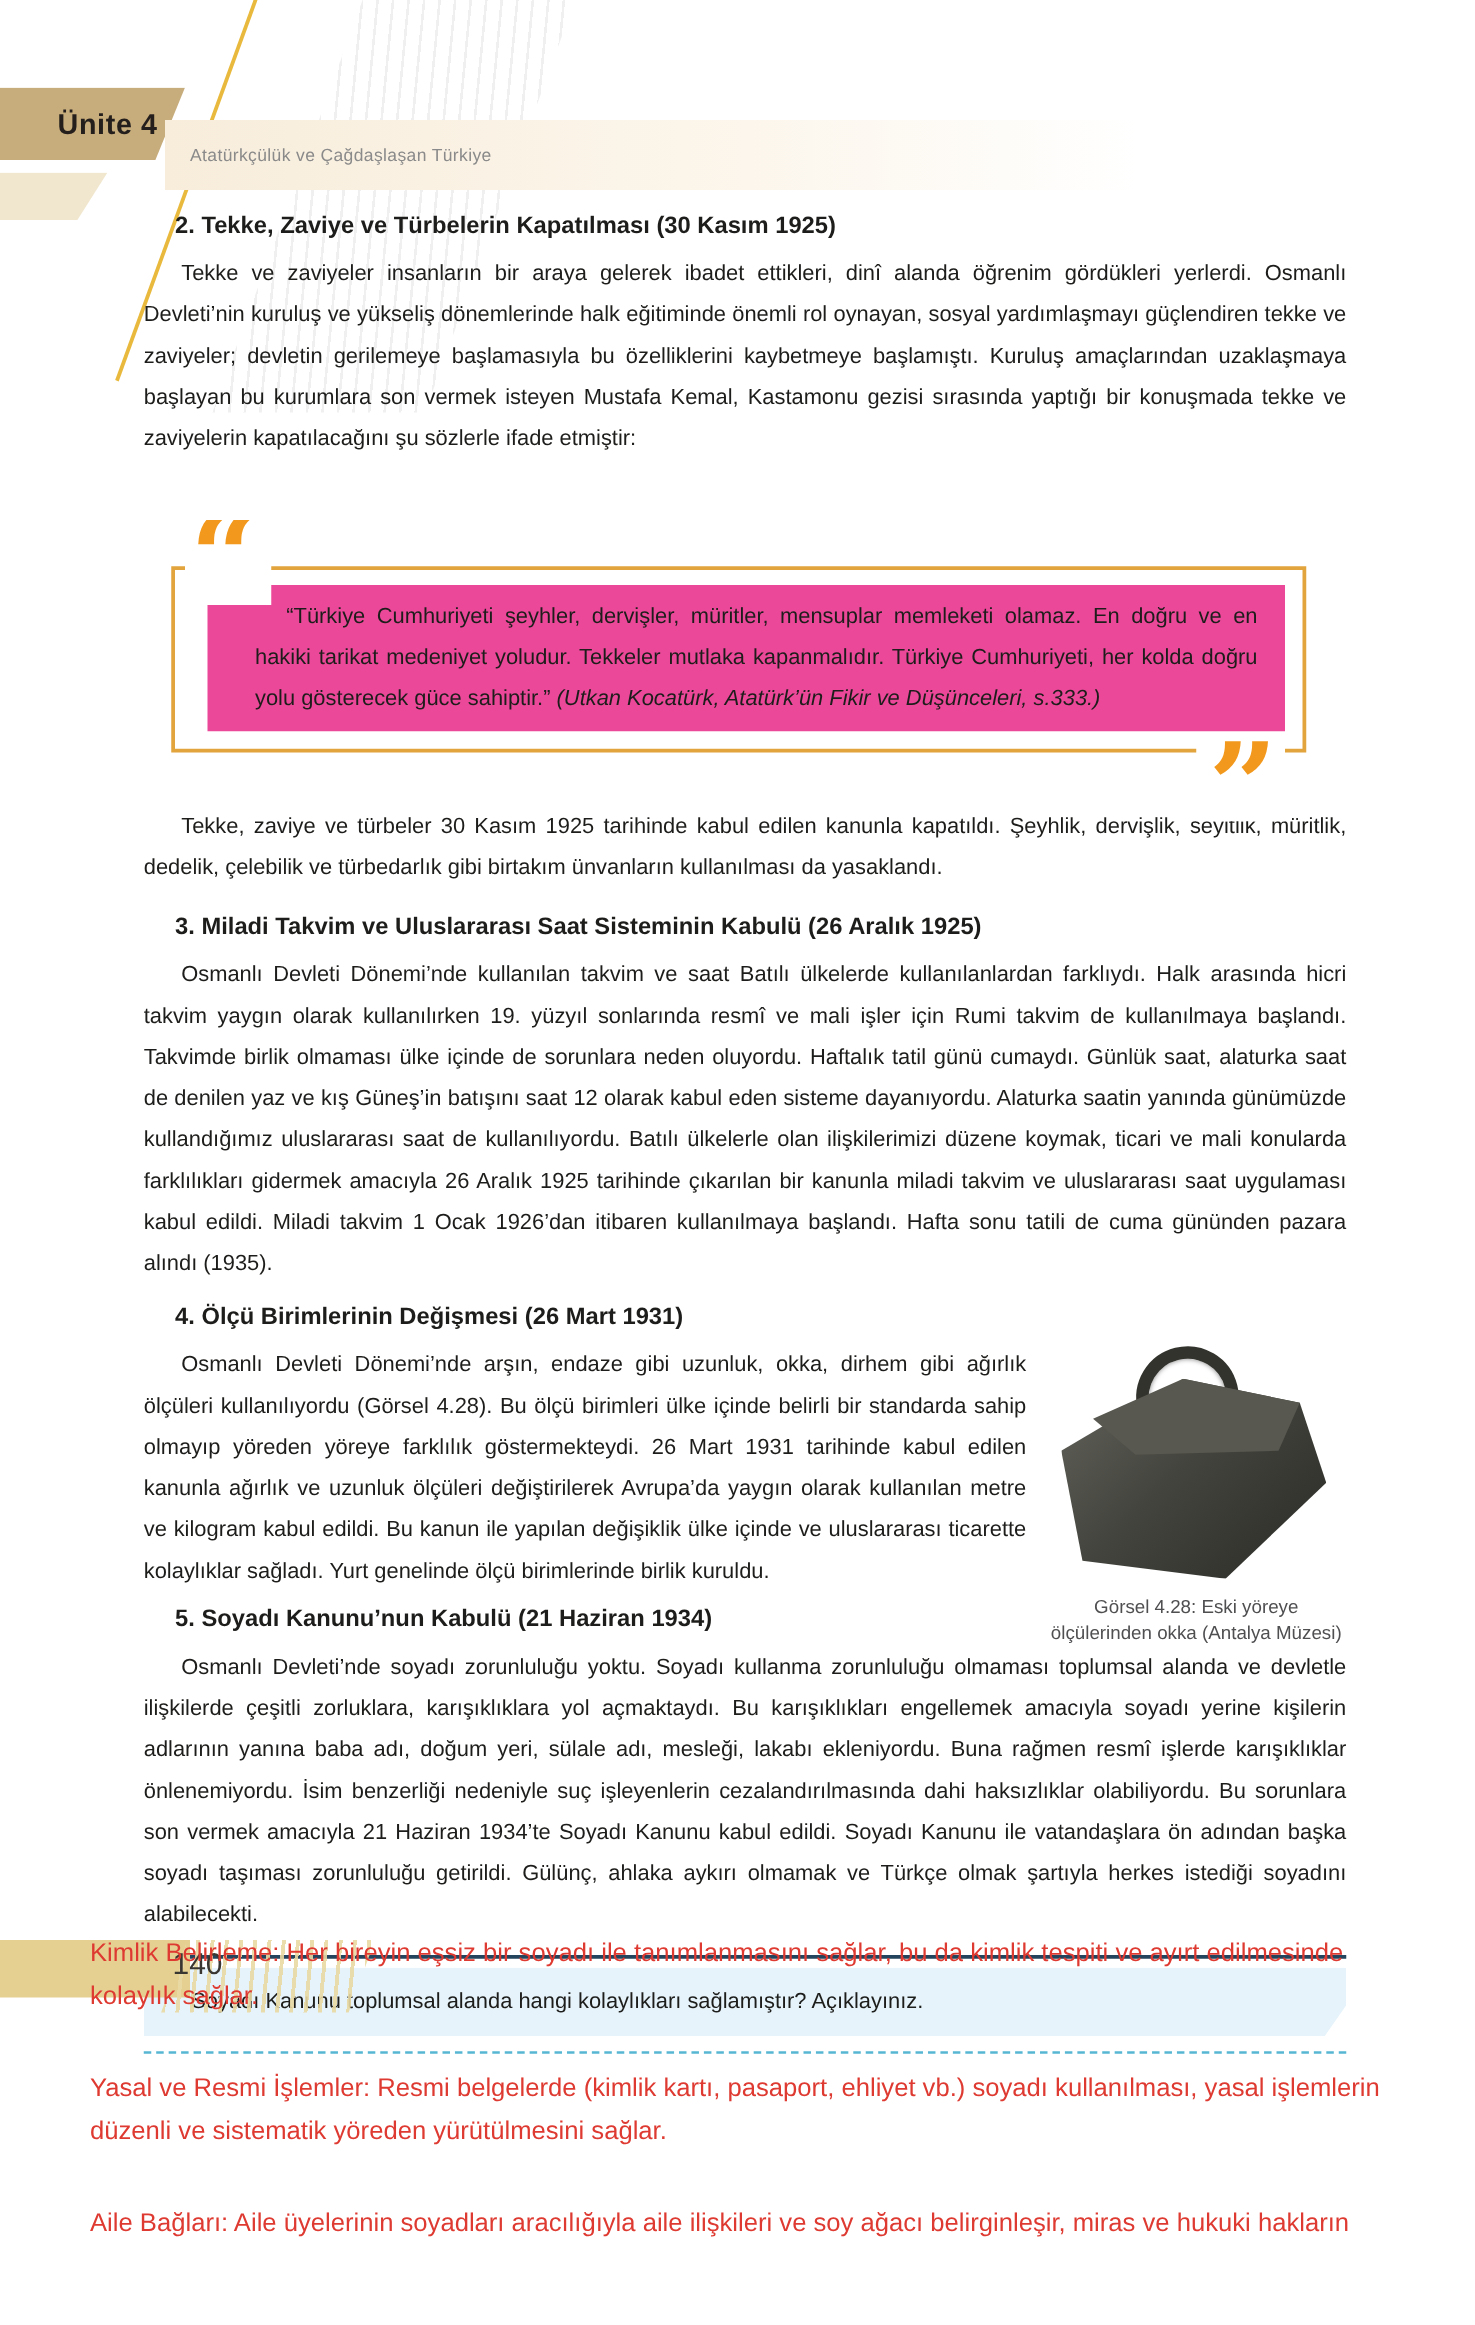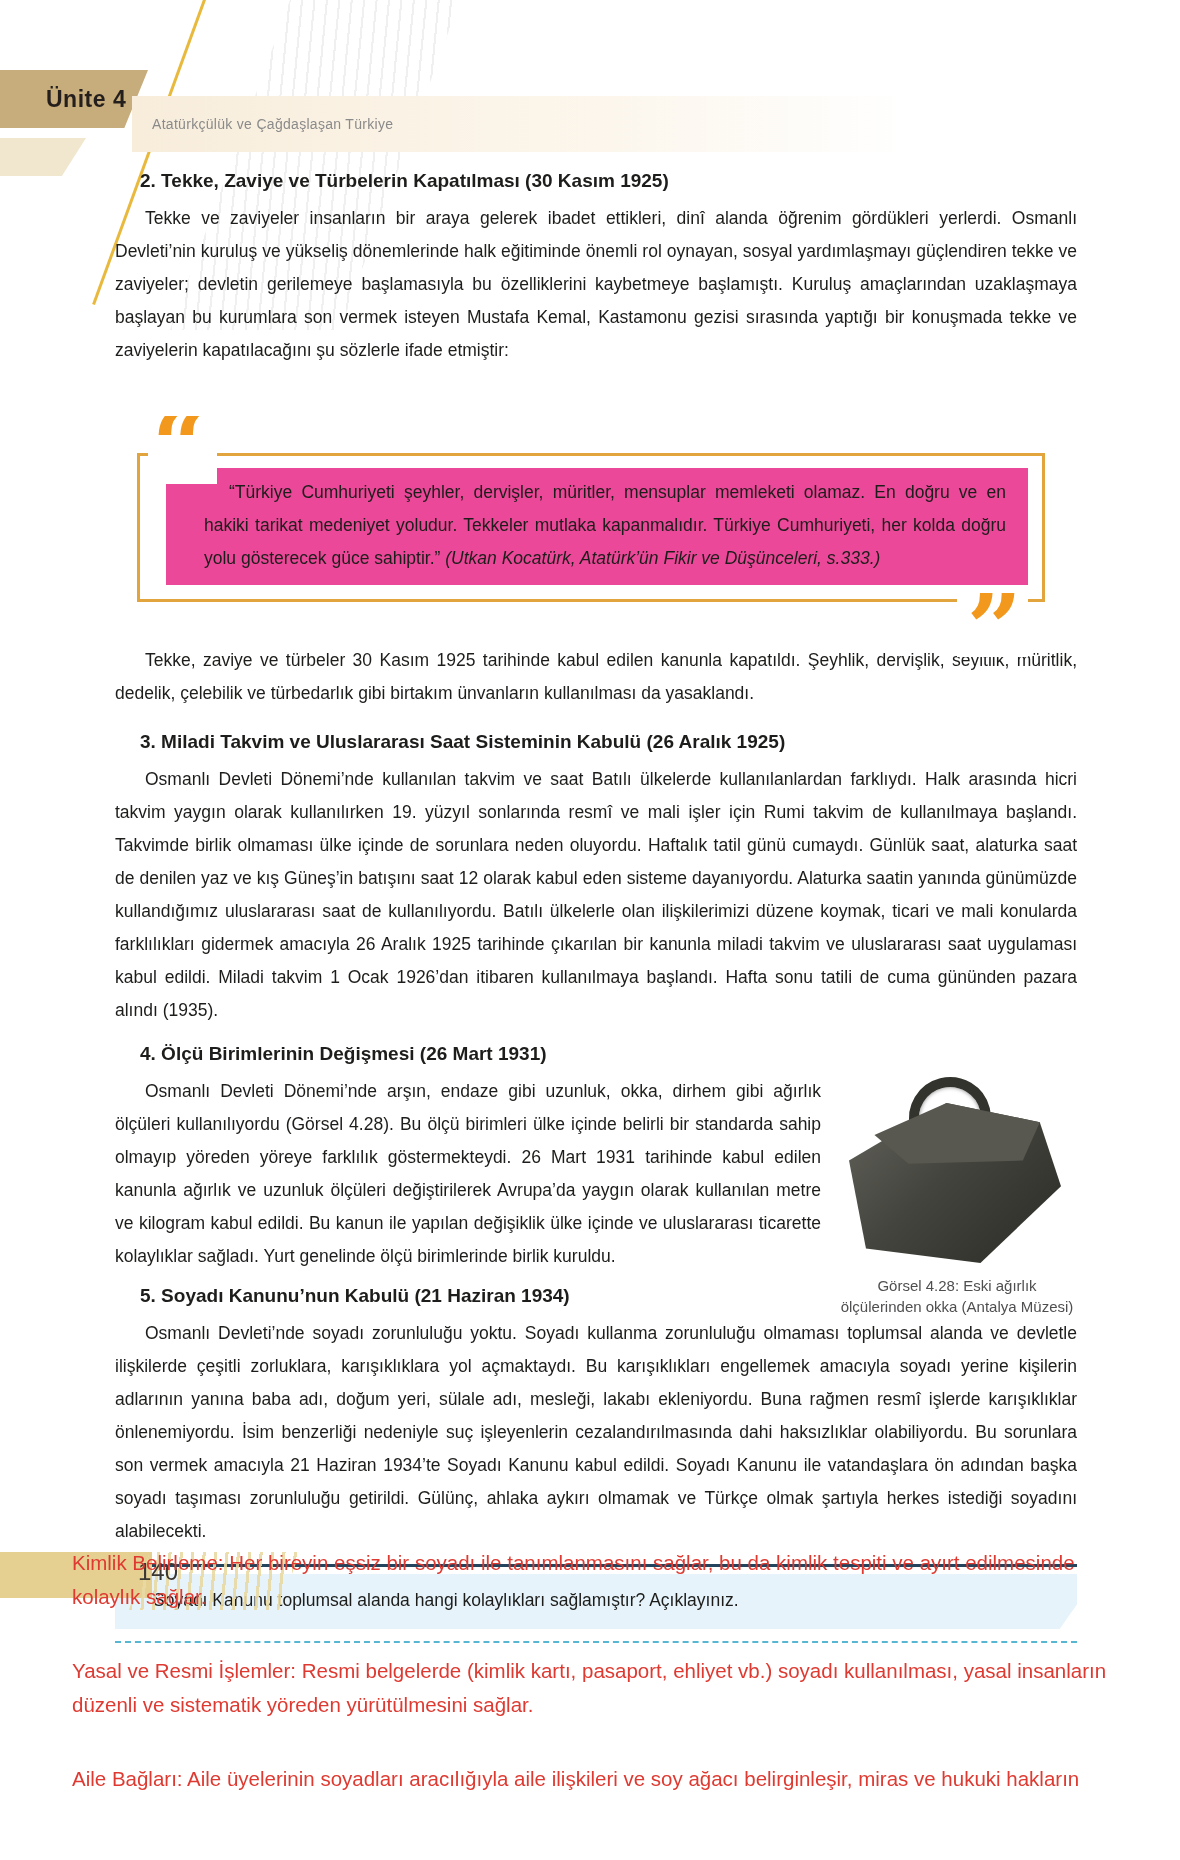--- a/index.html
+++ b/index.html
@@ -166,21 +166,21 @@
   <p class="p-s3">Osmanlı Devleti Dönemi’nde kullanılan takvim ve saat Batılı ülkelerde kullanılanlardan farklıydı. Halk arasında hicri takvim yaygın olarak kullanılırken 19. yüzyıl sonlarında resmî ve mali işler için Rumi takvim de kullanılmaya başlandı. Takvimde birlik olmaması ülke içinde de sorunlara neden oluyordu. Haftalık tatil günü cumaydı. Günlük saat, alaturka saat de denilen yaz ve kış Güneş’in batışını saat 12 olarak kabul eden sisteme dayanıyordu. Alaturka saatin yanında günümüzde kullandığımız uluslararası saat de kullanılıyordu. Batılı ülkelerle olan ilişkilerimizi düzene koymak, ticari ve mali konularda farklılıkları gidermek amacıyla 26 Aralık 1925 tarihinde çıkarılan bir kanunla miladi takvim ve uluslararası saat uygulaması kabul edildi. Miladi takvim 1 Ocak 1926’dan itibaren kullanılmaya başlandı. Hafta sonu tatili de cuma gününden pazara alındı (1935).</p>
 
   <h2 class="h-s4">4. Ölçü Birimlerinin Değişmesi (26 Mart 1931)</h2>
   <div class="sec4">
     <div class="figure">
       <div class="photo">
         <div class="ring"></div>
         <div class="hex"></div>
         <div class="hex-top"></div>
       </div>
-      <div class="figcap">Görsel 4.28: Eski ağırlık ölçülerinden okka (Antalya Müzesi)</div>
+      <div class="figcap">Görsel 4.28: Eski yöreye ölçülerinden okka (Antalya Müzesi)</div>
     </div>
     <p>Osmanlı Devleti Dönemi’nde arşın, endaze gibi uzunluk, okka, dirhem gibi ağırlık ölçüleri kullanılıyordu (Görsel 4.28). Bu ölçü birimleri ülke içinde belirli bir standarda sahip olmayıp yöreden yöreye farklılık göstermekteydi. 26 Mart 1931 tarihinde kabul edilen kanunla ağırlık ve uzunluk ölçüleri değiştirilerek Avrupa’da yaygın olarak kullanılan metre ve kilogram kabul edildi. Bu kanun ile yapılan değişiklik ülke içinde ve uluslararası ticarette kolaylıklar sağladı. Yurt genelinde ölçü birimlerinde birlik kuruldu.</p>
     <h2 class="h-s5">5. Soyadı Kanunu’nun Kabulü (21 Haziran 1934)</h2>
     <p class="p-s5">Osmanlı Devleti’nde soyadı zorunluluğu yoktu. Soyadı kullanma zorunluluğu olmaması toplumsal alanda ve devletle ilişkilerde çeşitli zorluklara, karışıklıklara yol açmaktaydı. Bu karışıklıkları engellemek amacıyla soyadı yerine kişilerin adlarının yanına baba adı, doğum yeri, sülale adı, mesleği, lakabı ekleniyordu. Buna rağmen resmî işlerde karışıklıklar önlenemiyordu. İsim benzerliği nedeniyle suç işleyenlerin cezalandırılmasında dahi haksızlıklar olabiliyordu. Bu sorunlara son vermek amacıyla 21 Haziran 1934’te Soyadı Kanunu kabul edildi. Soyadı Kanunu ile vatandaşlara ön adından başka soyadı taşıması zorunluluğu getirildi. Gülünç, ahlaka aykırı olmamak ve Türkçe olmak şartıyla herkes istediği soyadını alabilecekti.</p>
   </div>
 
   <div class="question">
     <div class="q-topline"></div>
     <div class="q-box">
       <p>Soyadı Kanunu toplumsal alanda hangi kolaylıkları sağlamıştır? Açıklayınız.</p>
@@ -193,20 +193,20 @@
 <div class="footer-band" style="background:#e5d092;"></div>
 <div class="footer-stripes"></div>
 <div class="page-number">140</div>
 
 <div class="annotations">
   <div class="annotation">
     <span>Kimlik Belirleme: Her bireyin eşsiz bir soyadı ile tanımlanmasını sağlar, bu da kimlik tespiti ve ayırt edilmesinde</span>
     <span>kolaylık sağlar.</span>
   </div>
   <div class="annotation">
-    <span>Yasal ve Resmi İşlemler: Resmi belgelerde (kimlik kartı, pasaport, ehliyet vb.) soyadı kullanılması, yasal insanların</span>
+    <span>Yasal ve Resmi İşlemler: Resmi belgelerde (kimlik kartı, pasaport, ehliyet vb.) soyadı kullanılması, yasal işlemlerin</span>
     <span>düzenli ve sistematik yöreden yürütülmesini sağlar.</span>
   </div>
   <div class="annotation a3">
     <span>Aile Bağları: Aile üyelerinin soyadları aracılığıyla aile ilişkileri ve soy ağacı belirginleşir, miras ve hukuki hakların</span>
   </div>
 
 </div>
 
 </body></html>

